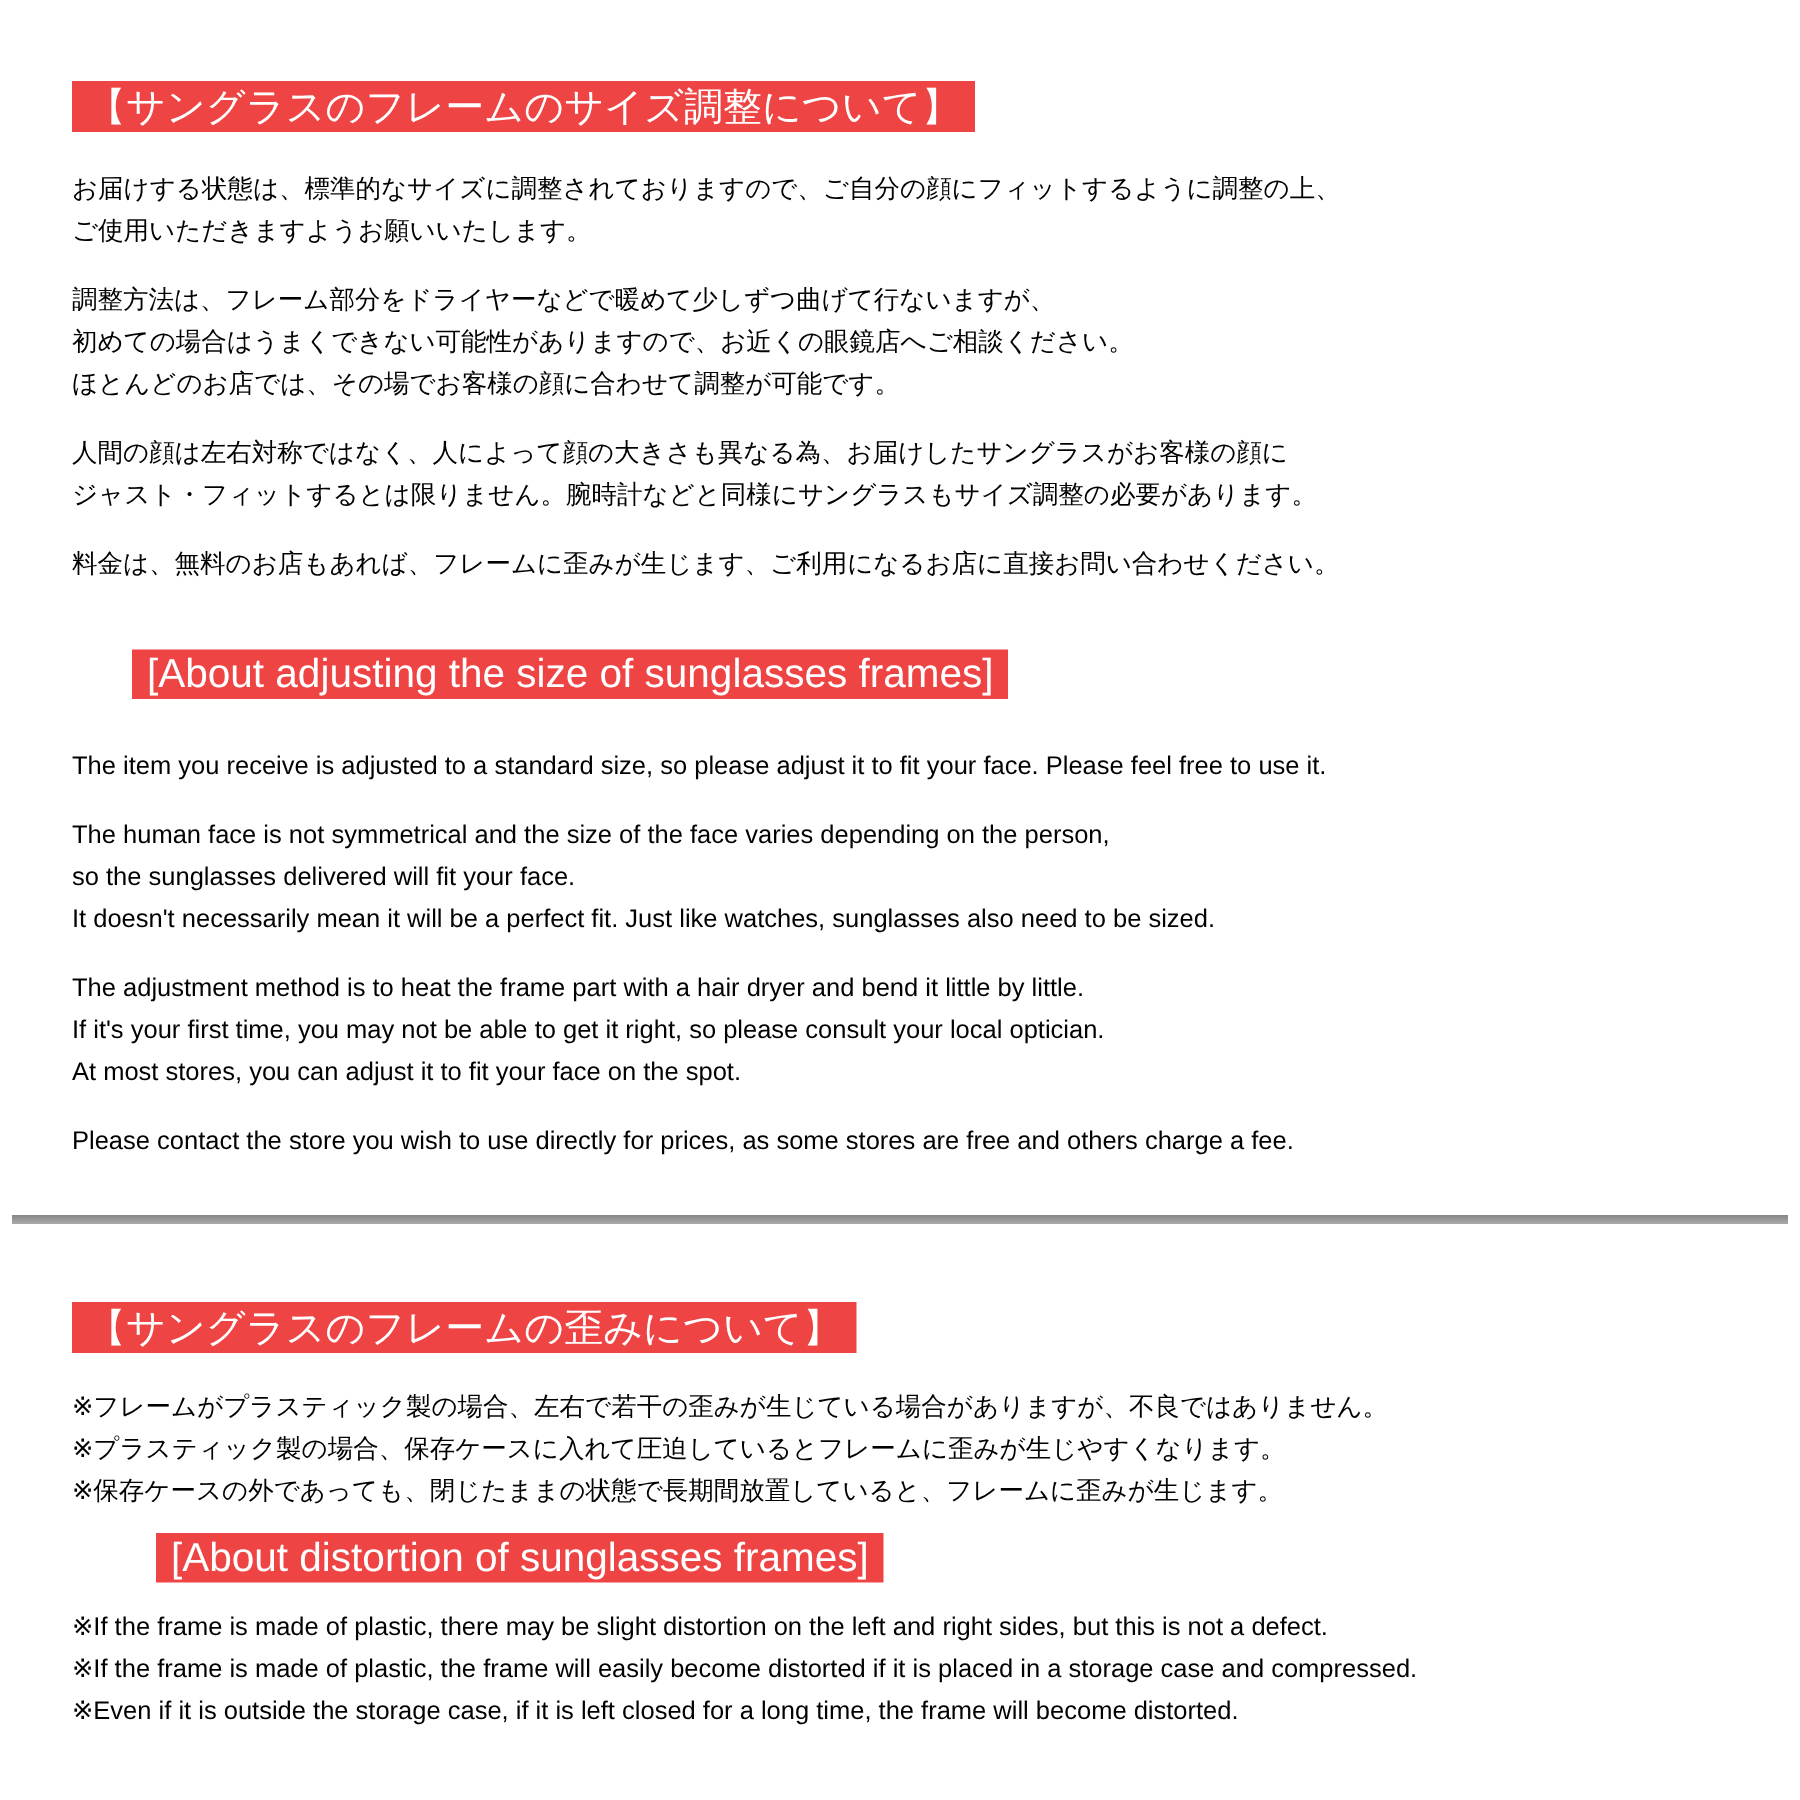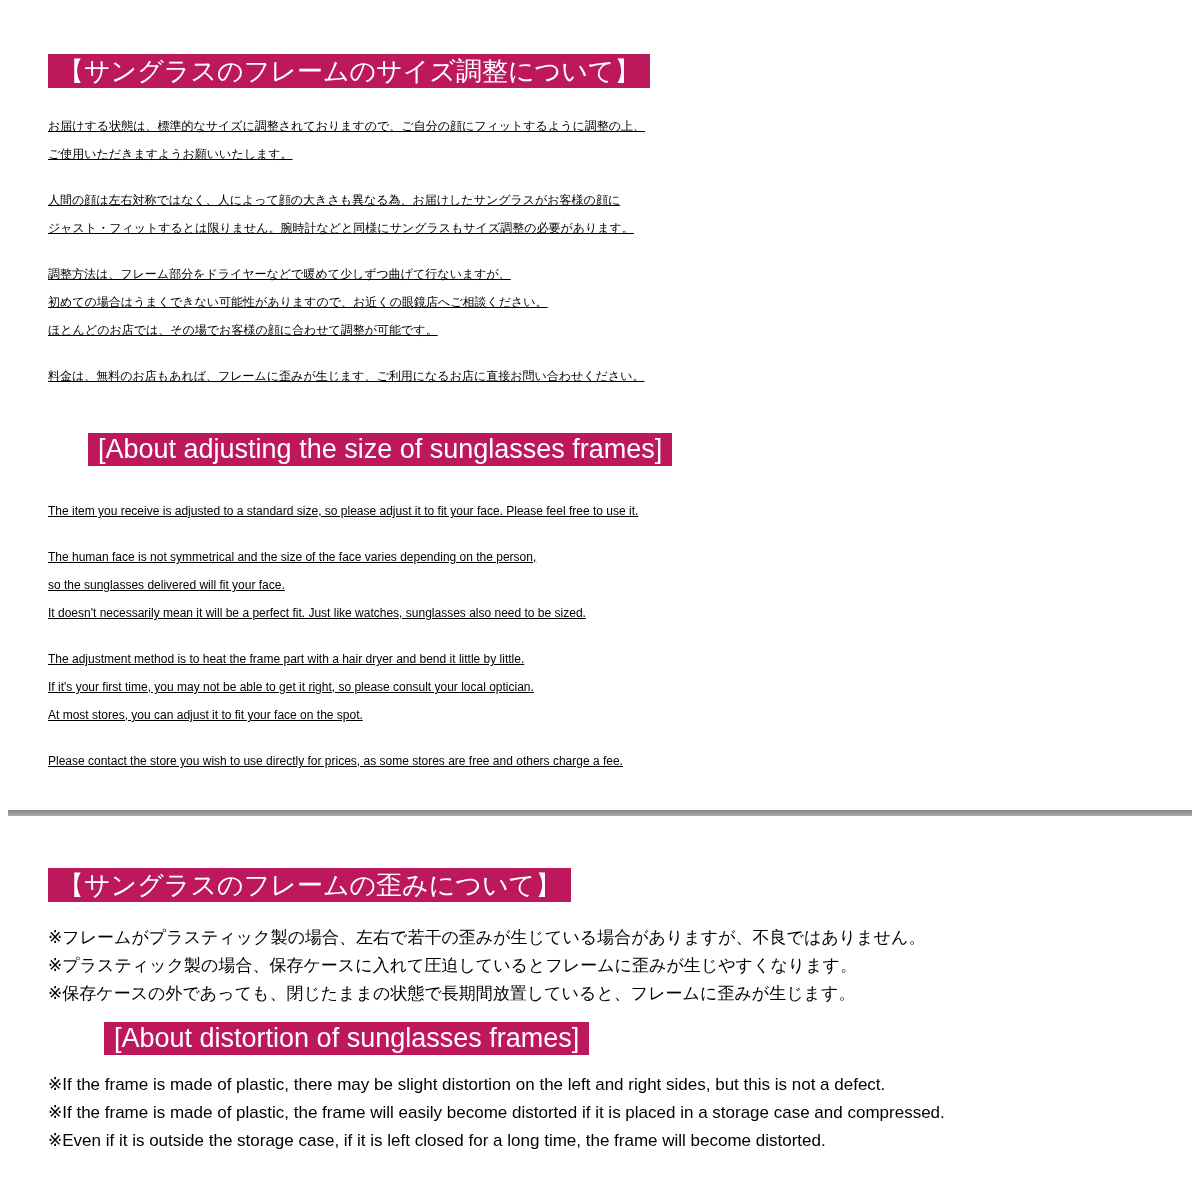--- a/index.html
+++ b/index.html
@@ -13,43 +13,42 @@
     overflow: hidden;
     font-family: "Liberation Sans", "DejaVu Sans", sans-serif;
     color: #000000;
   }
   .page {
     padding: 54px 48px 0 48px;
     box-sizing: border-box;
   }
   .banner {
     display: inline-block;
-    background: #be185d;
+    background: #ef4444;
     color: #ffffff;
     font-weight: normal;
     margin: 0;
     padding: 0 10px;
     white-space: nowrap;
   }
   .banner.jp {
     font-size: 26px;
     line-height: 34px;
   }
   .banner.en {
     font-size: 27px;
     line-height: 33px;
     margin-left: 40px;
   }
   .banner-row { line-height: 0; margin: 0; }
   .para {
-    font-size: 12px;
+    font-size: 17px;
     line-height: 28px;
     margin: 0 0 18px 0;
     white-space: pre-line;
-    text-decoration: underline;
   }
   .banner-row.first { margin-bottom: 24px; }
   .banner-row.second { margin-top: 43px; margin-bottom: 31px; }
   .banner-row.third { margin-bottom: 22px; text-decoration: underline; }
   .banner-row.fourth { margin-top: 14px; margin-bottom: 16px; padding-left: 16px; }
   .divider {
     border: none;
     height: 6px;
     background: linear-gradient(#868686, #ababab);
     margin: 35px 8px 52px 8px;
@@ -71,25 +70,25 @@
 
 <div class="page">
 
   <section>
     <div class="banner-row first">
       <h2 class="banner jp">【サングラスのフレームのサイズ調整について】</h2>
     </div>
 
     <p class="para">お届けする状態は、標準的なサイズに調整されておりますので、ご自分の顔にフィットするように調整の上、
 ご使用いただきますようお願いいたします。</p>
-    <p class="para">人間の顔は左右対称ではなく、人によって顔の大きさも異なる為、お届けしたサングラスがお客様の顔に
-ジャスト・フィットするとは限りません。腕時計などと同様にサングラスもサイズ調整の必要があります。</p>
     <p class="para">調整方法は、フレーム部分をドライヤーなどで暖めて少しずつ曲げて行ないますが、
 初めての場合はうまくできない可能性がありますので、お近くの眼鏡店へご相談ください。
 ほとんどのお店では、その場でお客様の顔に合わせて調整が可能です。</p>
+    <p class="para">人間の顔は左右対称ではなく、人によって顔の大きさも異なる為、お届けしたサングラスがお客様の顔に
+ジャスト・フィットするとは限りません。腕時計などと同様にサングラスもサイズ調整の必要があります。</p>
     <p class="para">料金は、無料のお店もあれば、フレームに歪みが生じます、ご利用になるお店に直接お問い合わせください。</p>
 
     <div class="banner-row second">
       <h2 class="banner en">[About adjusting the size of sunglasses frames]</h2>
     </div>
 
     <p class="para">The item you receive is adjusted to a standard size, so please adjust it to fit your face. Please feel free to use it.</p>
     <p class="para">The human face is not symmetrical and the size of the face varies depending on the person,
 so the sunglasses delivered will fit your face.
 It doesn't necessarily mean it will be a perfect fit. Just like watches, sunglasses also need to be sized.</p>

